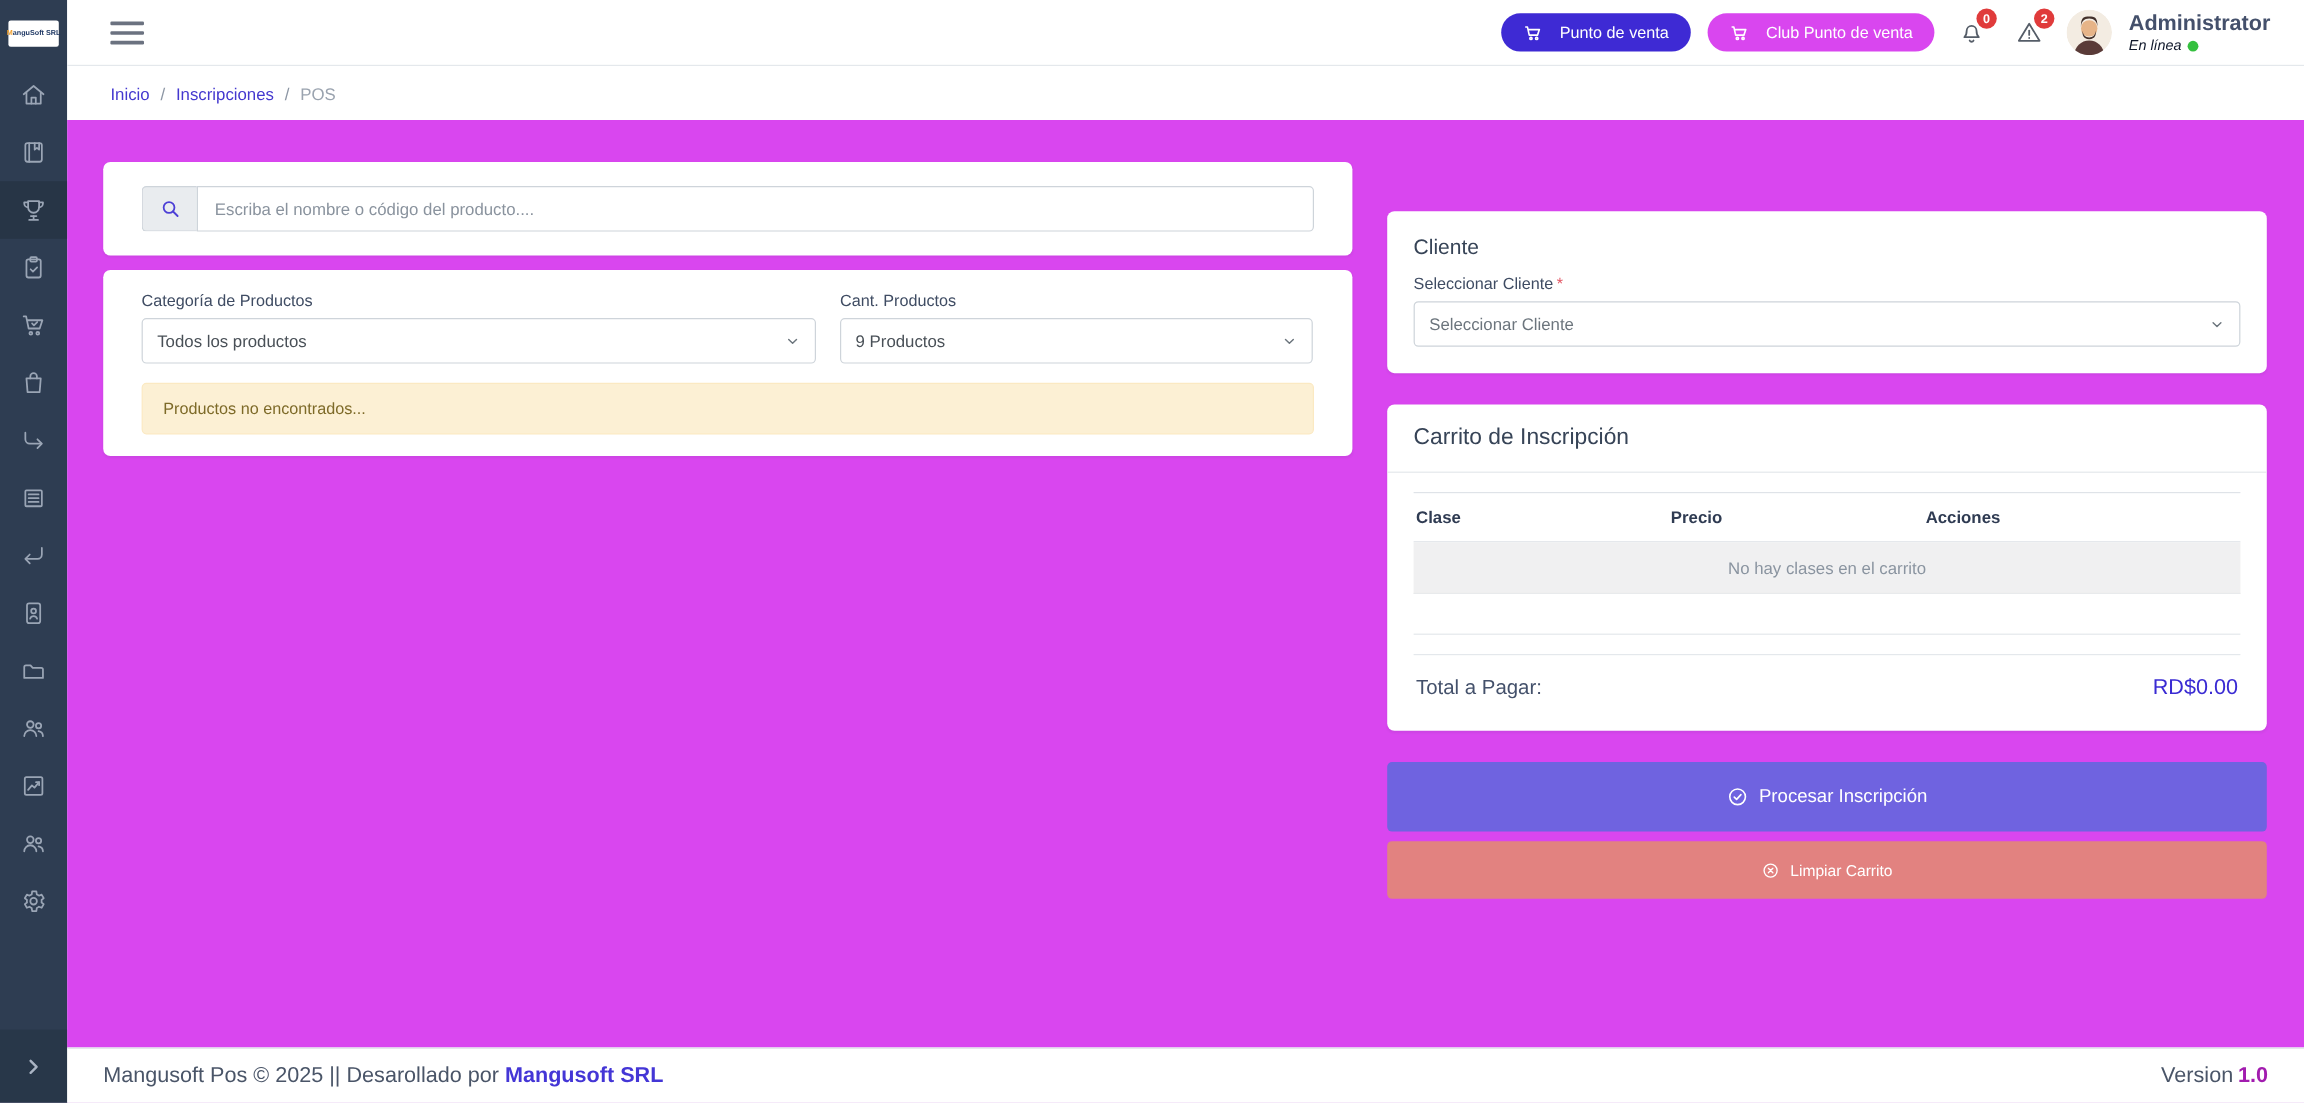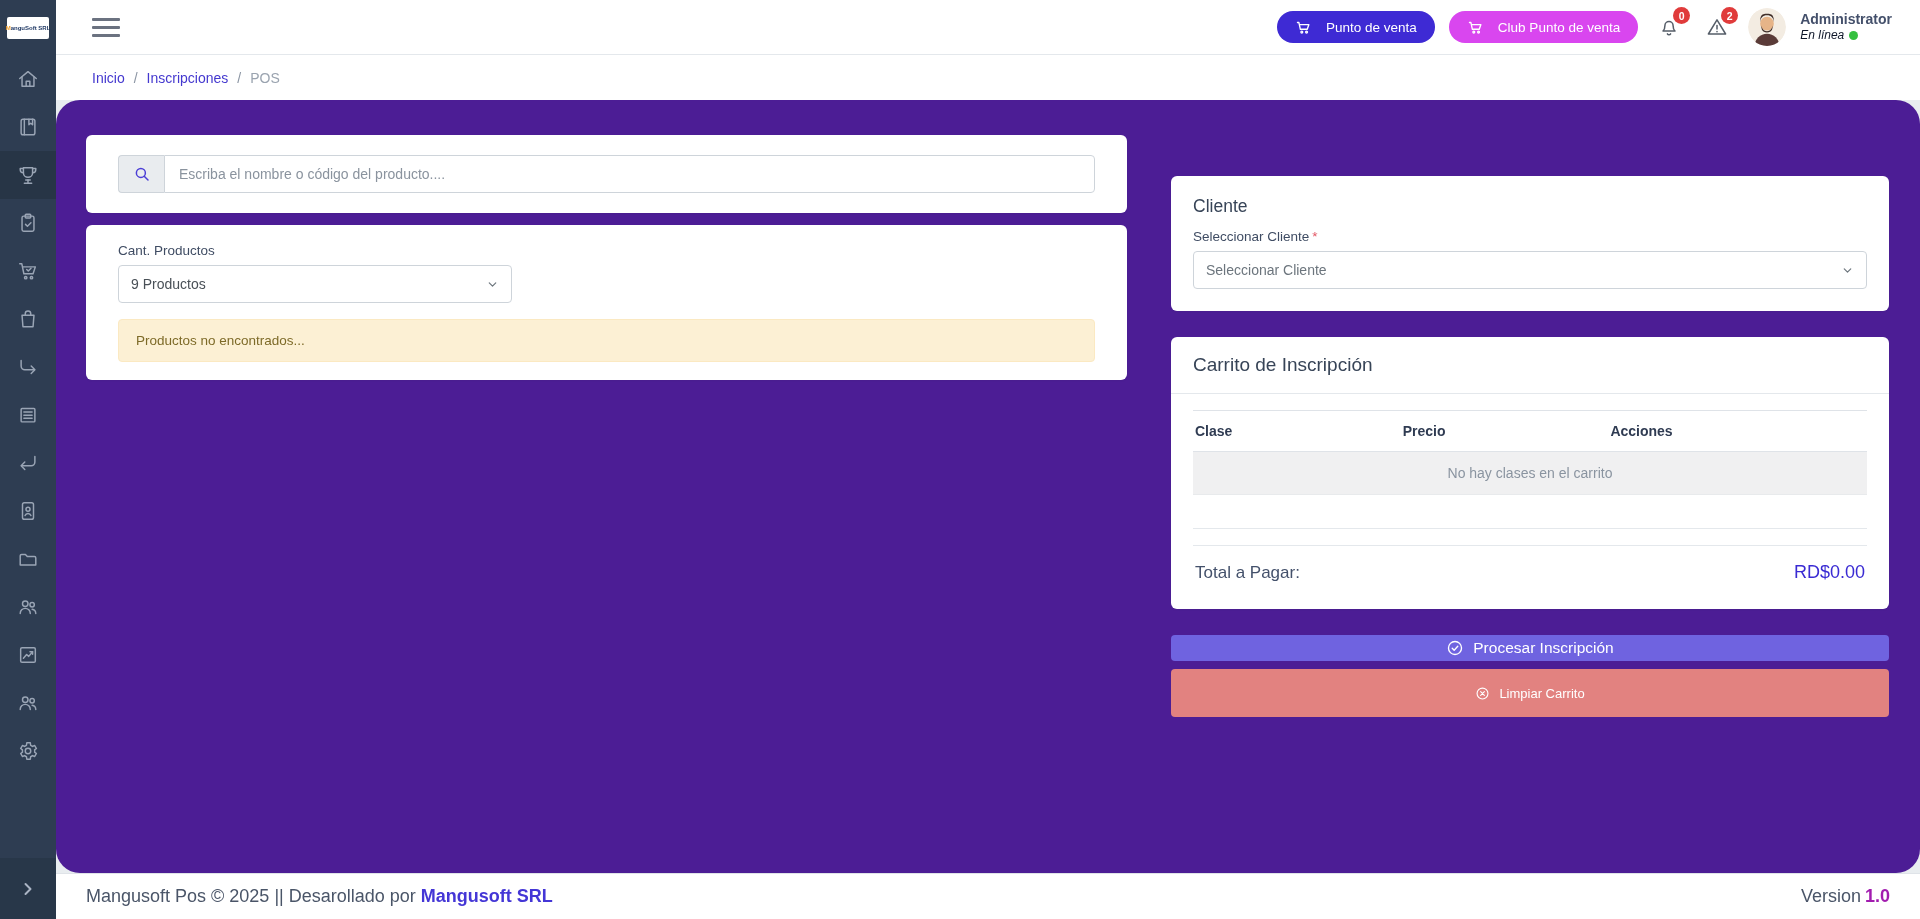--- a/index.html
+++ b/index.html
@@ -28,32 +28,32 @@
   .hamburger { width:28px; display:flex; flex-direction:column; gap:5px; cursor:pointer; }
   .hamburger span { height:3px; background:#6b7280; border-radius:1px; }
   .topbar-right { margin-left:auto; display:flex; align-items:center; gap:14px; }
   .pill-btn { height:32px; border:none; border-radius:16px; color:#fff; font-size:13.5px; font-family:inherit; display:inline-flex; align-items:center; gap:14px; padding:0 18px; cursor:pointer; }
   .pill-primary { background:#3e2ad4; }
   .pill-secondary { background:#d946ef; }
   .icon-wrap { position:relative; width:30px; height:30px; display:flex; align-items:center; justify-content:center; cursor:pointer; margin:0 2px; }
   .badge { position:absolute; top:-5px; right:-6px; min-width:17px; height:17px; border-radius:9px; background:#e03b3b; color:#fff; font-size:10.5px; font-weight:bold; display:flex; align-items:center; justify-content:center; padding:0 4px; }
   .avatar { width:38px; height:38px; border-radius:50%; overflow:hidden; cursor:pointer; flex:0 0 38px; }
   .user-meta { line-height:1.25; }
-  .user-name { font-size:14px; font-weight:bold; color:#44506b; }
+  .user-name { font-size:18px; font-weight:bold; color:#44506b; }
   .user-status { font-size:12px; font-style:italic; color:#0f172a; display:flex; align-items:center; gap:5px; }
   .online-dot { width:9px; height:9px; border-radius:50%; background:#35c03f; display:inline-block; }
 
   
   .breadcrumb-bar { height:45px; background:#ffffff; display:flex; align-items:center; padding:0 36px; font-size:14px; }
   .breadcrumb-bar a { color:#4438cf; text-decoration:none; cursor:pointer; }
   .crumb-sep { color:#8b95a3; margin:0 9px; }
   .crumb-current { color:#9aa3af; }
 
   
-  .content { flex:1; background:#4c1d95; padding:35px 31px 0 30px; display:flex; gap:44px; overflow:hidden;border-radius:24px; }
+  .content { flex:1; background:#d946ef; padding:35px 31px 0 30px; display:flex; gap:29px; overflow:hidden; }
   .col-left { width:1041px; flex:0 0 1041px; }
   .col-right { flex:1; }
   .card { background:#fff; border-radius:6px; box-shadow:0 1px 2px rgba(40,50,70,.07); }
 
   
   .search-card { padding:20px 32px; margin-bottom:12px; }
   .input-group { display:flex; height:38px; }
   .input-prepend { width:46px; background:#e9ecef; border:1px solid #ced4da; border-right:none; border-radius:4px 0 0 4px; display:flex; align-items:center; justify-content:center; }
   .input-group input { flex:1; border:1px solid #ced4da; border-radius:0 4px 4px 0; font-family:inherit; font-size:14px; padding:0 14px; color:#495057; outline:none; }
   .input-group input::placeholder { color:#8a939e; }
@@ -81,21 +81,21 @@
   .cart-body { padding:16px 22px 24px; }
   .cart-table { border-top:1px solid #dfe3e8; }
   .thead { display:grid; grid-template-columns:31% 31% 38%; padding:12px 2px; border-bottom:1px solid #dfe3e8; font-size:14px; font-weight:bold; color:#2f3b52; }
   .empty-row { background:#f0f0f1; text-align:center; padding:13px 0; font-size:14px; color:#8a94a0; border-bottom:1px solid #e8eaec; }
   .table-bottom-gap { height:34px; border-bottom:1px solid #e4e8ec; }
   .total-row { display:flex; align-items:center; justify-content:space-between; border-top:1px solid #e4e8ec; margin-top:16px; padding:16px 2px 2px; }
   .total-label { font-size:17px; color:#44516b; }
   .total-value { font-size:18px; font-weight:500; color:#3a2bd3; }
 
   .big-btn { width:100%; border:none; border-radius:4px; color:#fff; font-family:inherit; display:flex; align-items:center; justify-content:center; gap:9px; cursor:pointer; }
-  .btn-process { height:26px; background:#6f63e0; font-size:15.5px; margin-bottom:8px; }
+  .btn-process { height:58px; background:#6f63e0; font-size:15.5px; margin-bottom:8px; }
   .btn-clear { height:48px; background:#e28280; font-size:13px; }
 
   
   .footer { height:46px; background:#ffffff; border-top:1px solid #dfe3e8; display:flex; align-items:center; justify-content:space-between; padding:0 30px; font-size:18px; color:#4a5568; }
   .footer a { color:#4436d6; font-weight:bold; text-decoration:none; cursor:pointer; }
   .version-num { color:#a21caf; font-weight:bold; margin-left:4px; }
 </style>
 </head>
 <body>
 
@@ -299,20 +299,29 @@
                   <circle cx="10.5" cy="10.5" r="6"></circle>
                   <path d="m15 15 5 5"></path>
                 </svg>
             </div>
             <input type="text" placeholder="Escriba el nombre o código del producto...." style="">
           </div>
         </div>
 
         <div class="card filters-card">
           <div class="filters-row">
+            <div class="fg fg-cat">
+              <label>Categoría de Productos</label>
+              <div class="select">
+                <span class="sel-text">Todos los productos</span>
+                <svg class="ic" width="13" height="13" viewBox="0 0 24 24" style="stroke-width:2.2">
+                    <path d="m6 9 6 6 6-6"></path>
+                  </svg>
+              </div>
+            </div>
             <div class="fg fg-cant">
               <label>Cant. Productos</label>
               <div class="select">
                 <span class="sel-text">9 Productos</span>
                 <svg class="ic" width="13" height="13" viewBox="0 0 24 24" style="stroke-width:2.2">
                     <path d="m6 9 6 6 6-6"></path>
                   </svg>
               </div>
             </div>
           </div>

